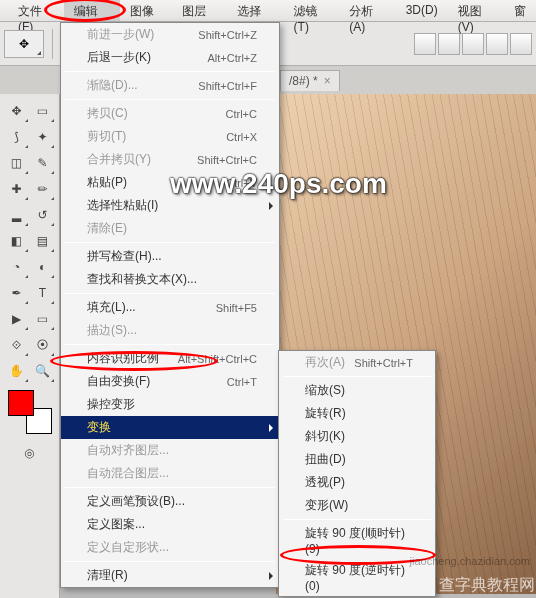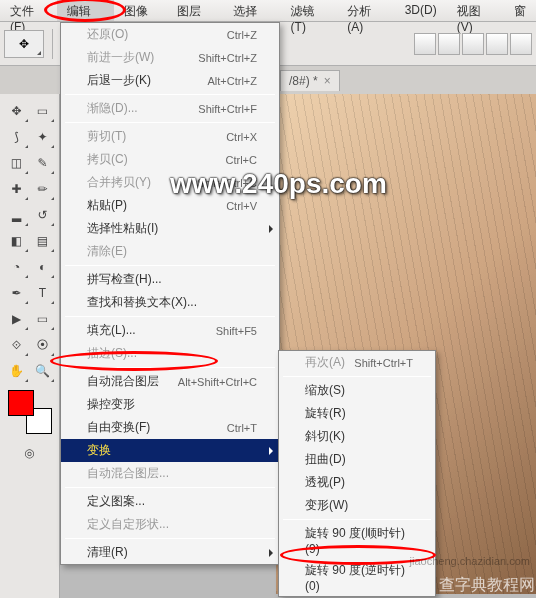--- a/index.html
+++ b/index.html
@@ -1,18 +1,18 @@
 <!DOCTYPE html>
 <html><head>
 <meta charset="utf-8">
 <style>
 * { margin: 0; padding: 0; box-sizing: border-box; font-family: "Microsoft YaHei", SimSun, sans-serif; font-size: 12px; }
 body { background: #e8e6e4; width: 536px; height: 598px; overflow: hidden; position: relative; }
 
-.menubar { background: linear-gradient(#f4f3f2, #e5e3e1); height: 22px; display: flex; border-bottom: 1px solid #b0b0b0; }
+.menubar { background: linear-gradient(#f4f3f2, #e5e3e1); height: 22px; display: flex; border-bottom: 1px solid #b0b0b0; padding-left: 8px; }
 .menubar-item { padding: 3px 10px; color: #333; cursor: default; }
 .menubar-item.active { background: #d0d0d0; }
 
 .toolbar { height: 44px; background: #e8e6e4; border-bottom: 1px solid #b0b0b0; display: flex; align-items: center; padding: 4px; gap: 4px; }
 .tool-btn { width: 40px; height: 28px; border: 1px solid #aaa; background: #eee; display: flex; align-items: center; justify-content: center; position: relative; }
 .tool-btn .tri { position: absolute; bottom: 2px; right: 2px; width: 0; height: 0; border-right: 4px solid #555; border-top: 4px solid transparent; }
 .divider { width: 1px; height: 30px; background: #b0b0b0; margin: 0 4px; }
 .icon-row { display: flex; gap: 2px; }
 .small-icon { width: 22px; height: 22px; border: 1px solid #aaa; background: linear-gradient(#fff,#ddd); }
 
@@ -146,46 +146,42 @@
         <div class="toolbox-btn">◎</div>
       </div>
   </div>
   <div class="canvas-area">
     <div class="canvas-img"></div>
   </div>
 </div>
 
 <div class="menu menu-main">
   <div class="menu-item dis">
-      <span>还原(O)</span>
-      <span class="sc">Ctrl+Z</span>
-    </div>
-  <div class="menu-item dis">
       <span>前进一步(W)</span>
       <span class="sc">Shift+Ctrl+Z</span>
     </div>
   <div class="menu-item">
       <span>后退一步(K)</span>
       <span class="sc">Alt+Ctrl+Z</span>
     </div>
   <div class="menu-sep"></div>
   <div class="menu-item dis">
       <span>渐隐(D)...</span>
       <span class="sc">Shift+Ctrl+F</span>
     </div>
   <div class="menu-sep"></div>
   <div class="menu-item dis">
+      <span>拷贝(C)</span>
+      <span class="sc">Ctrl+C</span>
+    </div>
+  <div class="menu-item dis">
       <span>剪切(T)</span>
       <span class="sc">Ctrl+X</span>
     </div>
   <div class="menu-item dis">
-      <span>拷贝(C)</span>
-      <span class="sc">Ctrl+C</span>
-    </div>
-  <div class="menu-item dis">
       <span>合并拷贝(Y)</span>
       <span class="sc">Shift+Ctrl+C</span>
     </div>
   <div class="menu-item">
       <span>粘贴(P)</span>
       <span class="sc">Ctrl+V</span>
     </div>
   <div class="menu-item">
       <span>选择性粘贴(I)</span>
       <span class="arr"></span>
@@ -203,38 +199,44 @@
   <div class="menu-sep"></div>
   <div class="menu-item">
       <span>填充(L)...</span>
       <span class="sc">Shift+F5</span>
     </div>
   <div class="menu-item dis">
       <span>描边(S)...</span>
     </div>
   <div class="menu-sep"></div>
   <div class="menu-item">
-      <span>自动混合图层</span>
+      <span>内容识别比例</span>
       <span class="sc">Alt+Shift+Ctrl+C</span>
-    </div>
-  <div class="menu-item">
-      <span>操控变形</span>
     </div>
   <div class="menu-item">
       <span>自由变换(F)</span>
       <span class="sc">Ctrl+T</span>
+    </div>
+  <div class="menu-item">
+      <span>操控变形</span>
     </div>
   <div class="menu-item hl">
       <span>变换</span>
       <span class="arr"></span>
     </div>
   <div class="menu-item dis">
+      <span>自动对齐图层...</span>
+    </div>
+  <div class="menu-item dis">
       <span>自动混合图层...</span>
     </div>
   <div class="menu-sep"></div>
+  <div class="menu-item">
+      <span>定义画笔预设(B)...</span>
+    </div>
   <div class="menu-item">
       <span>定义图案...</span>
     </div>
   <div class="menu-item dis">
       <span>定义自定形状...</span>
     </div>
   <div class="menu-sep"></div>
   <div class="menu-item">
       <span>清理(R)</span>
       <span class="arr"></span>

